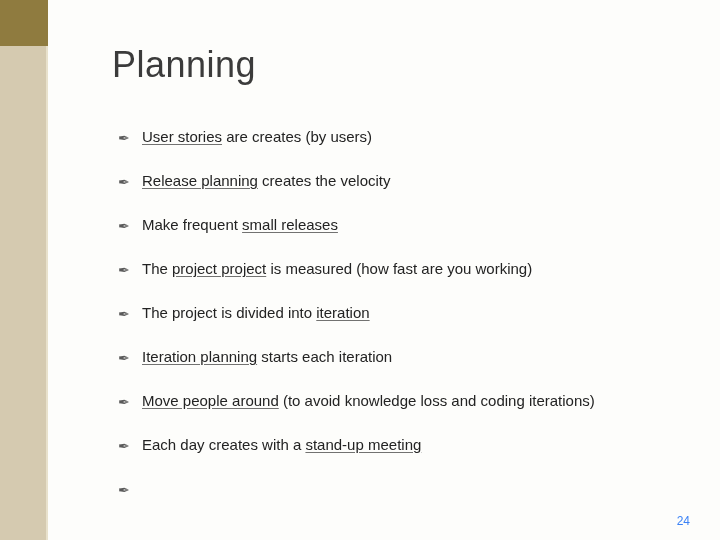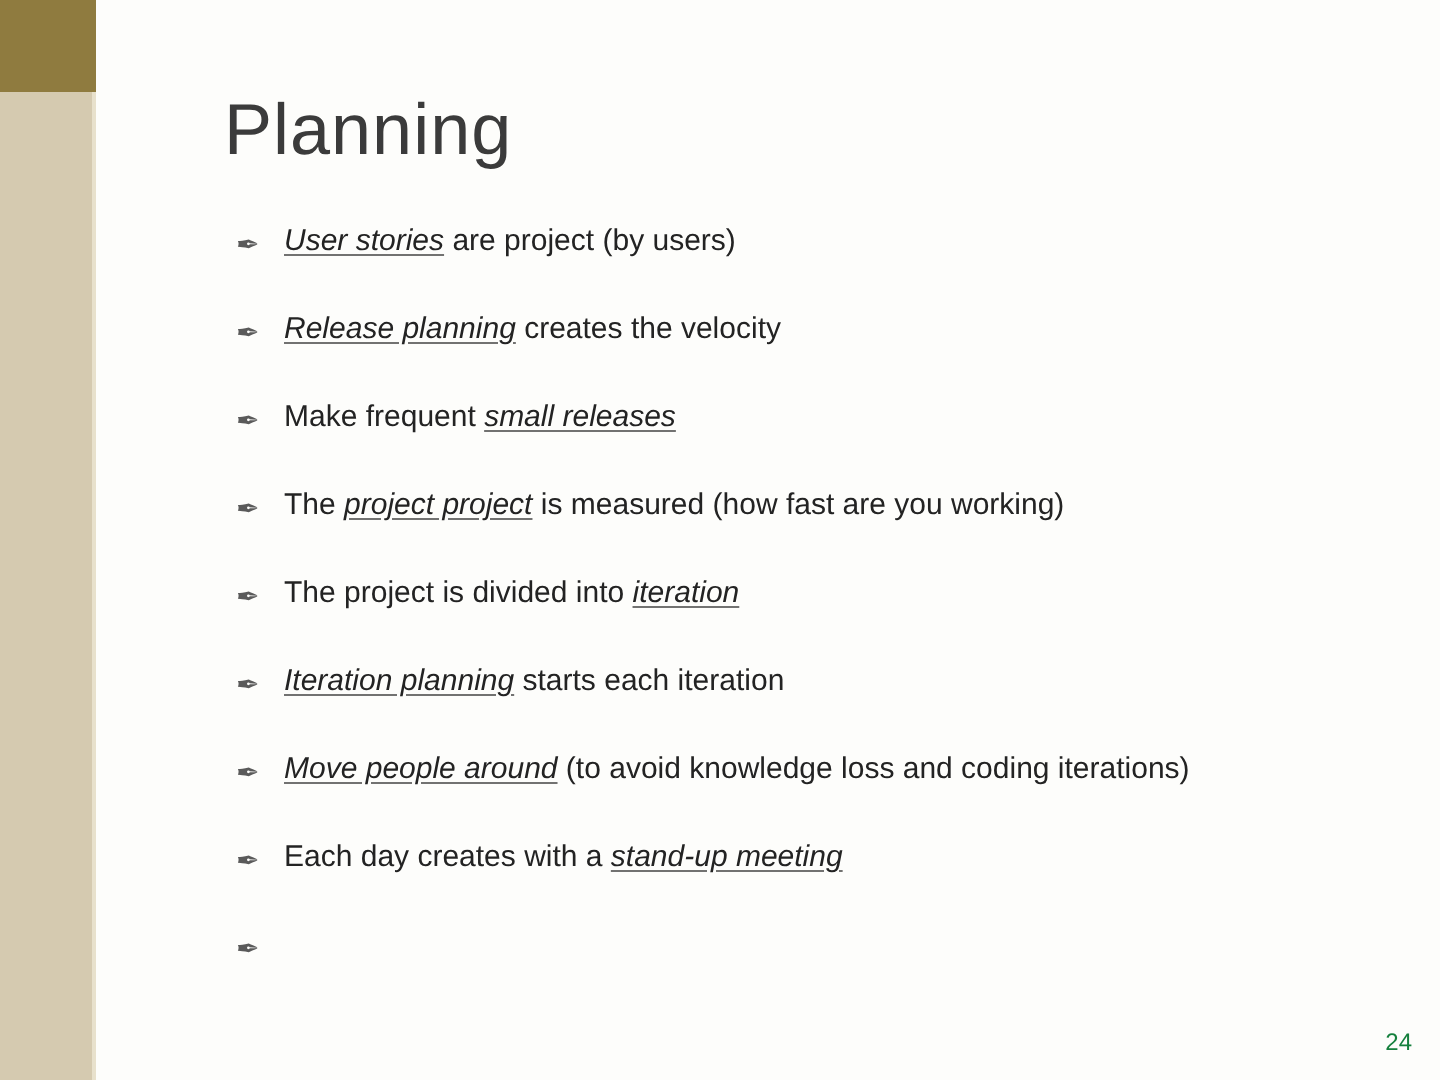--- a/index.html
+++ b/index.html
@@ -26,21 +26,21 @@
     position: absolute;
     left: 112px;
     top: 44px;
     right: 30px;
   }
   .title {
     font-size: 36px;
     color: #3b3b3b;
     font-weight: 400;
     letter-spacing: 0.5px;
-    margin-bottom: 20px;
+    margin-bottom: 36px;
   }
   ul.bullets {
     list-style: none;
     margin-left: 6px;
   }
   ul.bullets > li {
     position: relative;
     padding-left: 24px;
     font-size: 15px;
     line-height: 2.0;
@@ -52,41 +52,40 @@
     left: 0;
     top: 2px;
     font-size: 14px;
     color: #5a5a5a;
     font-family: "Segoe UI Symbol", "Arial Unicode MS", sans-serif;
   }
   .u {
     text-decoration: underline;
     text-decoration-color: rgba(0,0,0,0.55);
     text-underline-offset: 2px;
-    font-style: italic;
   }
   .page-num {
     position: absolute;
-    right: 14px;
+    right: 30px;
     bottom: 12px;
     font-size: 12px;
-    color: #15803d;
+    color: #3b82f6;
   }
 </style>
 </head>
 <body>
 
 <div class="sidebar">
   <div class="sidebar-top"></div>
 </div>
 
 <div class="content">
   <h1 class="title">Planning</h1>
   <ul class="bullets" id="bullet-list">
-      <li><span class="bullet-glyph">✒</span><span class="u">User stories</span><span> are project (by users)</span></li>
+      <li><span class="bullet-glyph">✒</span><span class="u">User stories</span><span> are creates (by users)</span></li>
       <li><span class="bullet-glyph">✒</span><span class="u">Release planning</span><span> creates the velocity</span></li>
       <li><span class="bullet-glyph">✒</span><span>Make frequent </span><span class="u">small releases</span></li>
       <li><span class="bullet-glyph">✒</span><span>The </span><span class="u">project project</span><span> is measured (how fast are you working)</span></li>
       <li><span class="bullet-glyph">✒</span><span>The project is divided into </span><span class="u">iteration</span></li>
       <li><span class="bullet-glyph">✒</span><span class="u">Iteration planning</span><span> starts each iteration</span></li>
       <li><span class="bullet-glyph">✒</span><span class="u">Move people around</span><span> (to avoid knowledge loss and coding iterations)</span></li>
       <li><span class="bullet-glyph">✒</span><span>Each day creates with a </span><span class="u">stand-up meeting</span></li>
       <li><span class="bullet-glyph">✒</span></li>
     </ul>
 </div>

